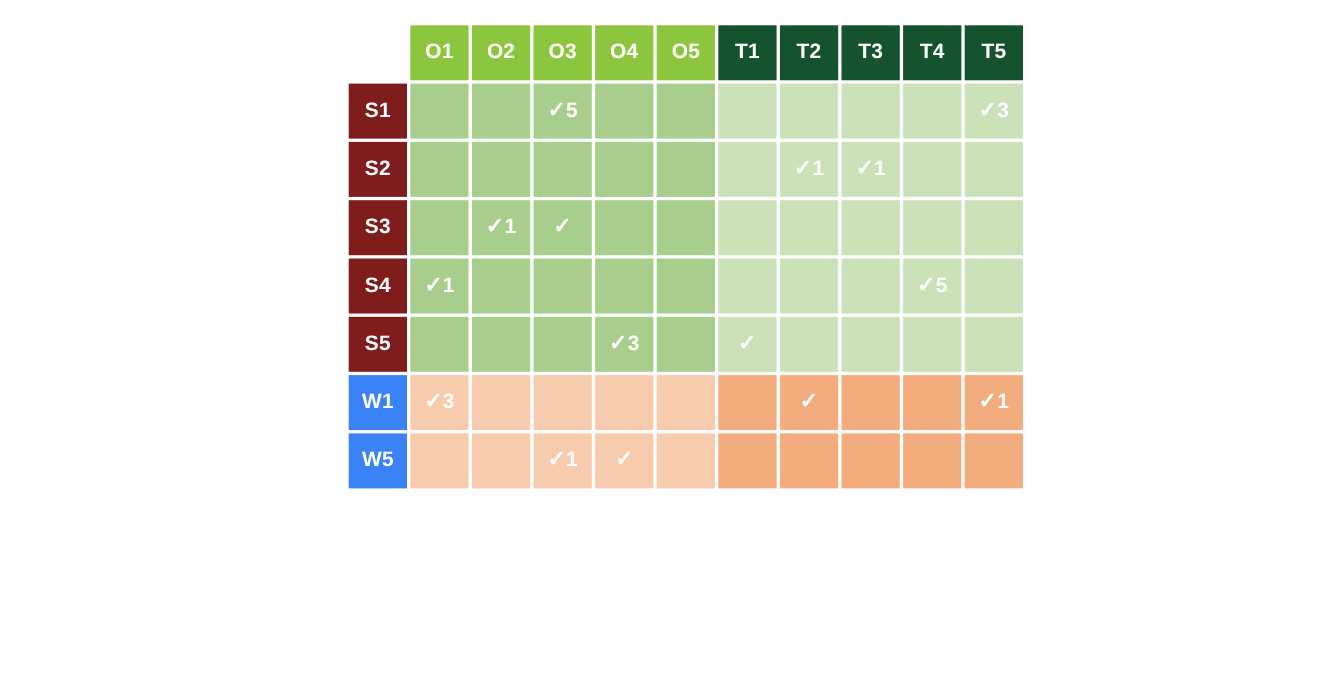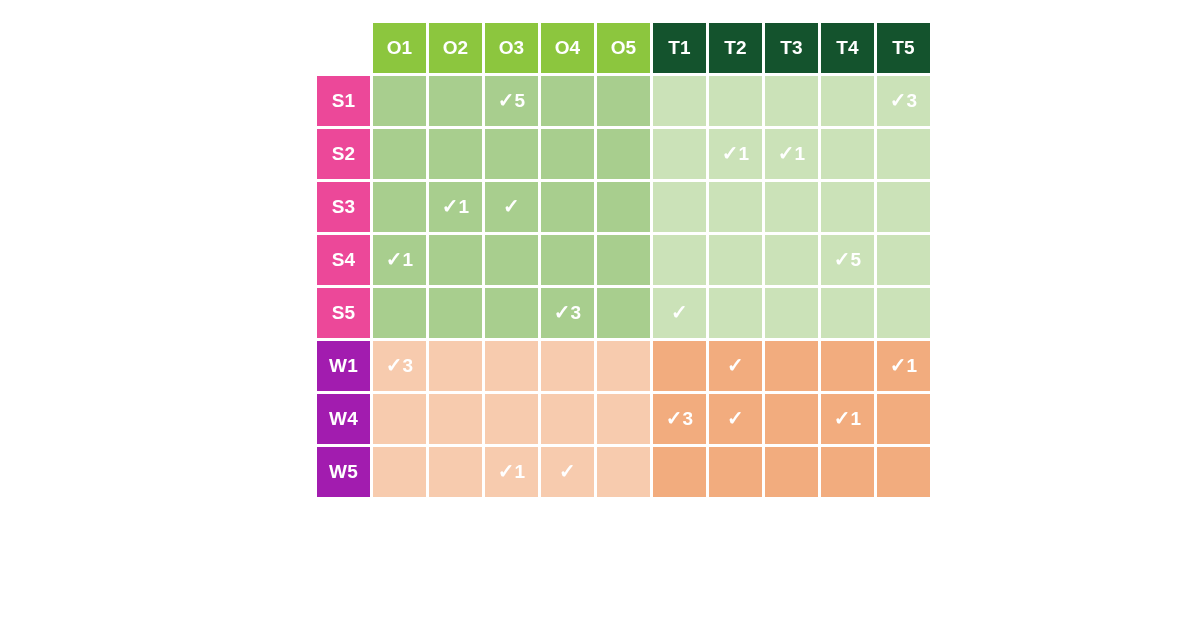--- a/index.html
+++ b/index.html
@@ -46,22 +46,22 @@
   
   td.corner {
     background: transparent;
   }
 
   
   th.col-head-o { background: #8CC63E; }
   th.col-head-t { background: #14532d; }
 
   
-  th.row-head-s { background: #ec4899; }
-  th.row-head-w { background: #a21caf; }
+  th.row-head-s { background: #7f1d1d; }
+  th.row-head-w { background: #3b82f6; }
 
   
   td.q-so { background: #A8CE8E; }
   td.q-st { background: #CBE2B8; }
   td.q-wo { background: #F7CBAE; }
   td.q-wt { background: #F2AC7E; }
 
   td.cell {
     font-size: 19px;
     font-weight: bold;
@@ -178,33 +178,20 @@
           <td class="cell q-wo"></td>
           <td class="cell q-wo"></td>
           <td class="cell q-wo"></td>
           <td class="cell q-wt"></td>
           <td class="cell q-wt"><span class="mark"><span class="tick">✓</span></span></td>
           <td class="cell q-wt"></td>
           <td class="cell q-wt"></td>
           <td class="cell q-wt"><span class="mark"><span class="tick">✓</span><span class="num">1</span></span></td>
         </tr>
         <tr>
-          <th class="row-head-w">W4</th>
-          <td class="cell q-wo"></td>
-          <td class="cell q-wo"></td>
-          <td class="cell q-wo"></td>
-          <td class="cell q-wo"></td>
-          <td class="cell q-wo"></td>
-          <td class="cell q-wt"><span class="mark"><span class="tick">✓</span><span class="num">3</span></span></td>
-          <td class="cell q-wt"><span class="mark"><span class="tick">✓</span></span></td>
-          <td class="cell q-wt"></td>
-          <td class="cell q-wt"><span class="mark"><span class="tick">✓</span><span class="num">1</span></span></td>
-          <td class="cell q-wt"></td>
-        </tr>
-        <tr>
           <th class="row-head-w">W5</th>
           <td class="cell q-wo"></td>
           <td class="cell q-wo"></td>
           <td class="cell q-wo"><span class="mark"><span class="tick">✓</span><span class="num">1</span></span></td>
           <td class="cell q-wo"><span class="mark"><span class="tick">✓</span></span></td>
           <td class="cell q-wo"></td>
           <td class="cell q-wt"></td>
           <td class="cell q-wt"></td>
           <td class="cell q-wt"></td>
           <td class="cell q-wt"></td>

